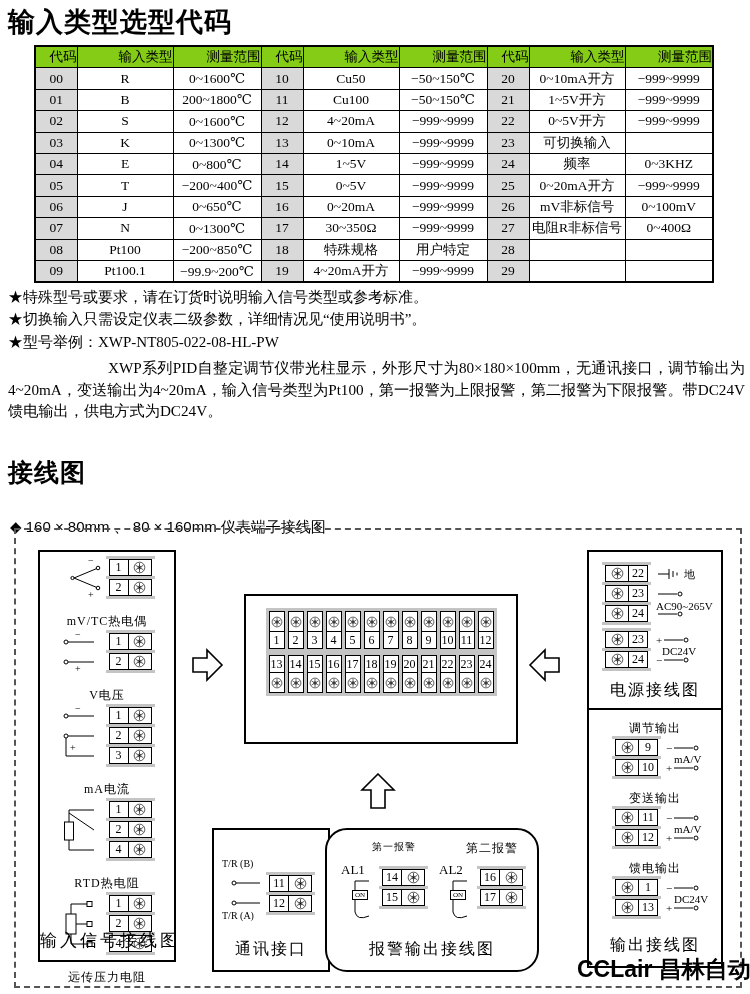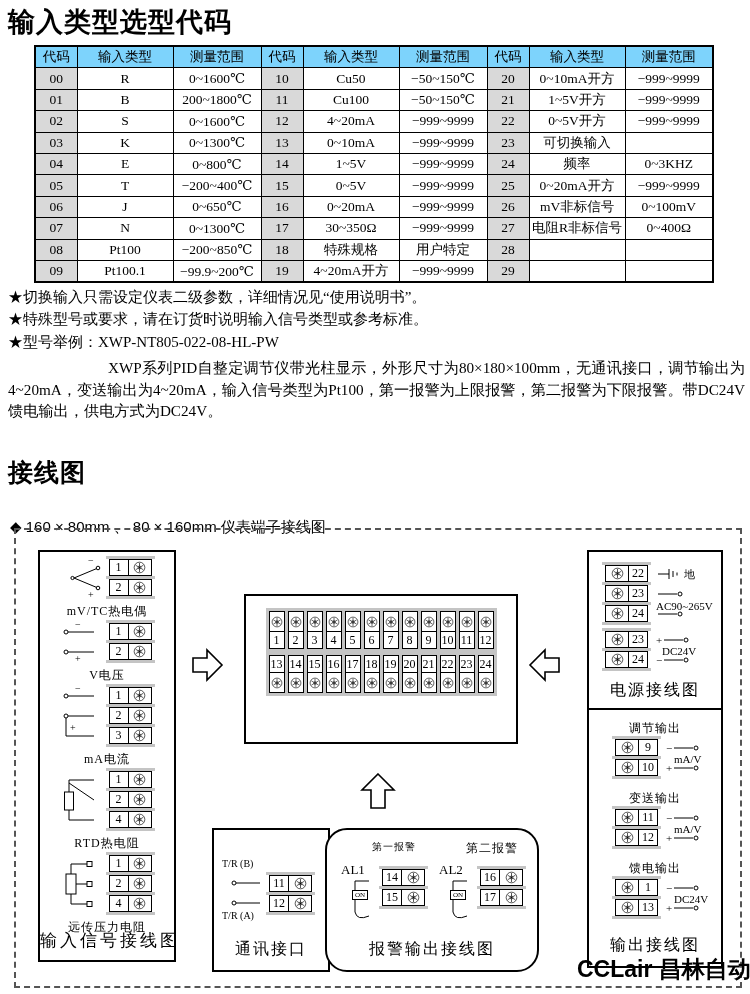--- a/index.html
+++ b/index.html
@@ -16,21 +16,21 @@
               font-size:15px;margin-top:16px;}
 
   
   #main-table{left:34px;top:45px;}
   #main-table table{border-collapse:collapse;table-layout:fixed;border:2px solid #000;}
   #main-table col.c-code{width:42px;}
   #main-table col.c-type{width:96px;}
   #main-table col.c-range{width:88px;}
   #main-table th,#main-table td{border:1px solid #000;height:20.4px;text-align:center;
       padding:0;font-size:13.5px;white-space:nowrap;overflow:hidden;font-weight:normal;}
-  #main-table th{background:#7dd3fc;}
+  #main-table th{background:#84cc16;text-align:right;}
   #main-table td.code{background:#d9d9d9;}
 
   
   #notes{left:8px;top:286px;font-size:15px;line-height:22.4px;}
   #para{left:8px;top:357px;width:737px;font-size:15.2px;line-height:21.5px;
         text-align:justify;text-indent:100px;}
 
   
   #diagram{left:14px;top:528px;width:724px;height:456px;border:2px dashed #555;}
   .panel{position:absolute;border:2px solid #000;background:#fff;}
@@ -63,21 +63,21 @@
   .sc-screw{height:19px;display:flex;align-items:center;justify-content:center;}
   .bb{border-bottom:1px solid #000;}
   #size-lines{font-size:15px;line-height:21px;margin:6px 0 5px 0;letter-spacing:1px;}
   #strip-top-wrap{margin-top:12px;}
 
   
   #input-groups{position:absolute;left:0;right:0;top:4px;bottom:40px;display:flex;
                 flex-direction:column;justify-content:space-evenly;align-items:center;}
   .in-group{display:flex;flex-direction:column;align-items:center;}
   .in-body{display:flex;align-items:flex-start;}
-  .g-label{font-size:12px;margin-top:4px;letter-spacing:1px;white-space:nowrap;}
+  .g-label{font-size:12px;margin-top:14px;letter-spacing:1px;white-space:nowrap;}
 
   
   #power-groups{position:absolute;left:0;right:0;top:6px;bottom:36px;display:flex;
                 flex-direction:column;justify-content:space-evenly;align-items:center;}
   #output-groups{position:absolute;left:0;right:0;top:4px;bottom:36px;display:flex;
                 flex-direction:column;justify-content:space-evenly;align-items:center;}
   .pw-group,.out-group{position:relative;width:122px;}
   .out-title{position:absolute;left:0;right:0;top:0;text-align:center;font-size:12px;
              letter-spacing:1px;}
   .ann{position:absolute;display:flex;align-items:center;gap:2px;}
@@ -228,22 +228,22 @@
             <td>−999~9999</td>
             <td class="code">29</td>
             <td></td>
             <td></td>
           </tr>
         </tbody>
     </table>
   </div>
 
   <div class="abs" id="notes">
+    <div>★特殊型号或要求，请在订货时说明输入信号类型或参考标准。</div>
     <div>★切换输入只需设定仪表二级参数，详细情况见“使用说明书”。</div>
-    <div>★特殊型号或要求，请在订货时说明输入信号类型或参考标准。</div>
     <div>★型号举例：XWP-NT805-022-08-HL-PW</div>
   </div>
 
   <div class="abs" id="para">XWP系列PID自整定调节仪带光柱显示，外形尺寸为80×180×100mm，无通讯接口，调节输出为4~20mA，变送输出为4~20mA，输入信号类型为Pt100，第一报警为上限报警，第二报警为下限报警。带DC24V馈电输出，供电方式为DC24V。</div>
 
   <div class="abs" id="wiring-heading">接线图</div>
   <div class="abs" id="wiring-subtitle">◆ 160 × 80mm 、 80 × 160mm 仪表端子接线图</div>
 
   <div class="abs" id="diagram">
 

